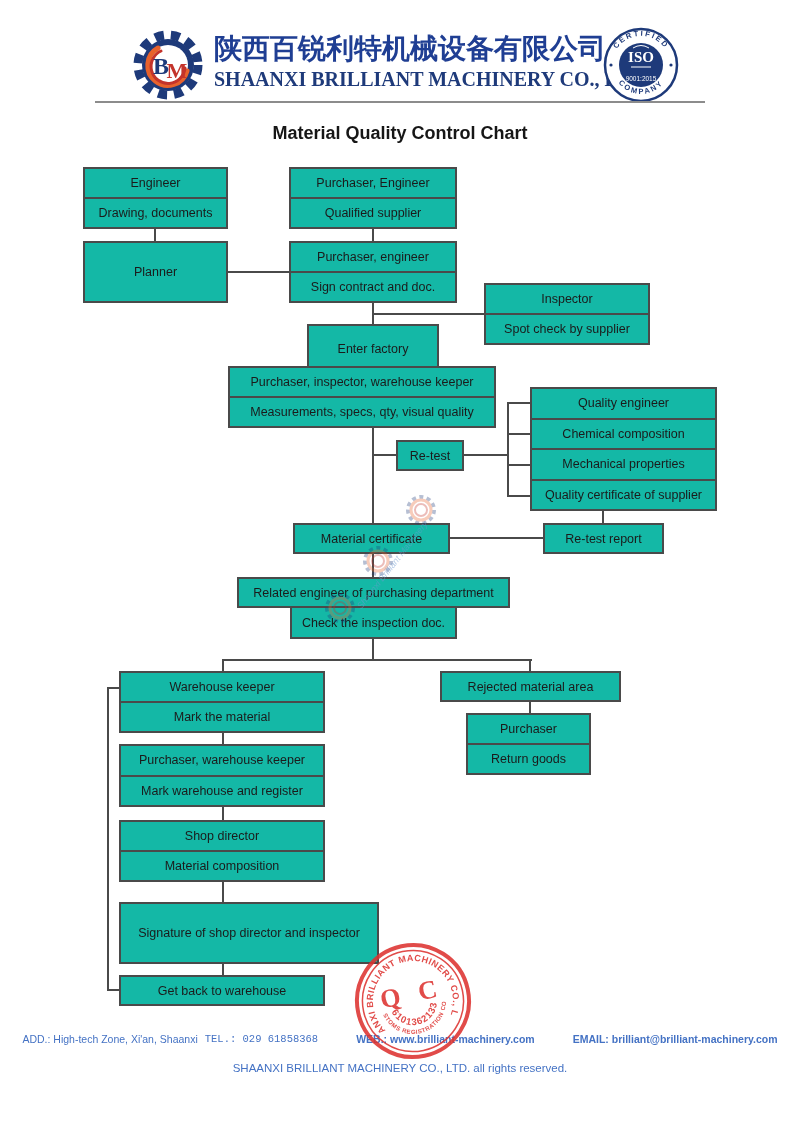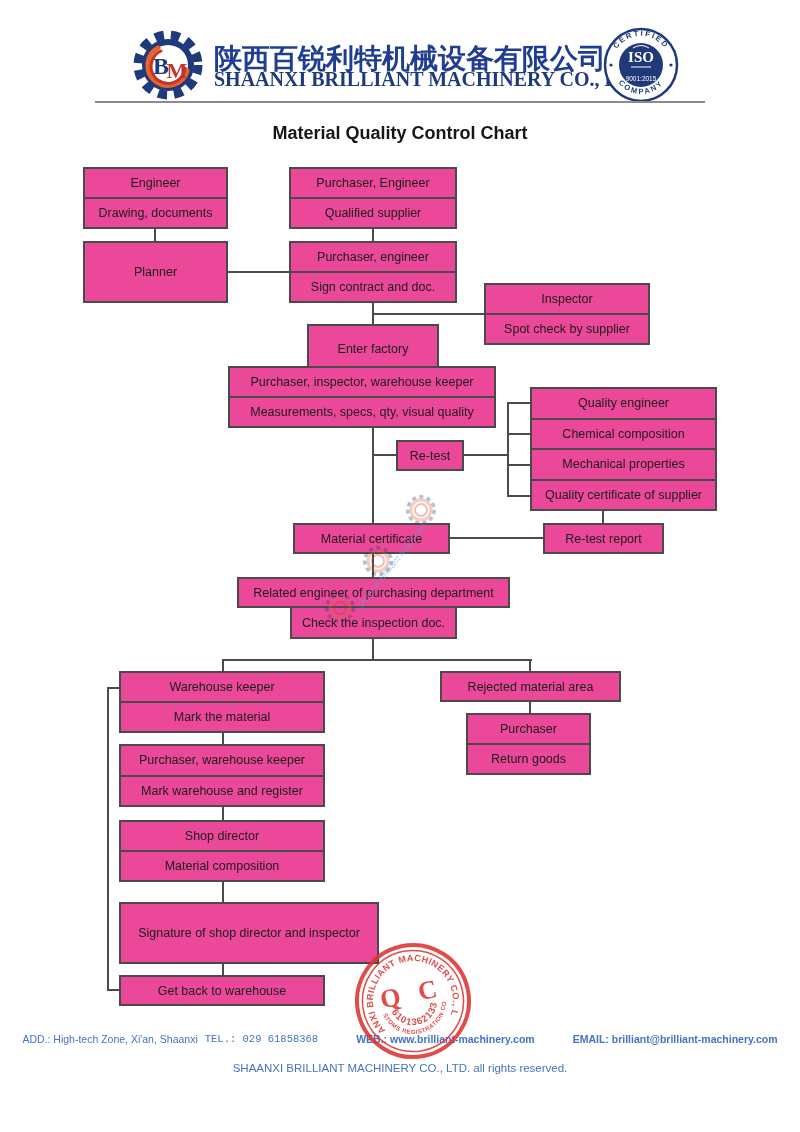--- a/index.html
+++ b/index.html
@@ -1,28 +1,28 @@
 <!DOCTYPE html>
 <html><head>
 <meta charset="utf-8">
 <style>
   html,body{margin:0;padding:0;background:#ffffff;}
   .page{position:relative;width:800px;height:1132px;background:#fff;overflow:hidden;
         font-family:"Liberation Sans","DejaVu Sans",sans-serif;}
   
-  .hdr-cn{position:absolute;left:214px;top:40px;width:400px;font-size:28px;font-weight:bold;
+  .hdr-cn{position:absolute;left:214px;top:30px;width:400px;font-size:28px;font-weight:bold;
           color:#1f3e93;letter-spacing:0px;white-space:nowrap;font-family:"DejaVu Sans",sans-serif;}
   .hdr-en{position:absolute;left:214px;top:68px;width:420px;font-size:20px;font-weight:bold;
           color:#1e3a7a;font-family:"Liberation Serif","DejaVu Serif",serif;white-space:nowrap;}
   .hdr-rule{position:absolute;left:95px;top:101px;width:610px;height:2px;background:#8c8c8c;}
   
   .title{position:absolute;left:0;top:123px;width:800px;text-align:center;
          font-size:18px;font-weight:bold;color:#161616;}
   
-  .node{position:absolute;background:#ec4899;border:2px solid #4a4a4a;box-sizing:border-box;
+  .node{position:absolute;background:#14b8a6;border:2px solid #4a4a4a;box-sizing:border-box;
         display:flex;flex-direction:column;z-index:2;}
   .node .row{flex:1;display:flex;align-items:center;justify-content:center;
              font-size:12.5px;color:#1b1b1b;white-space:nowrap;padding:0 3px;}
   .node .row + .row{border-top:2px solid #4a4a4a;}
   .cline{position:absolute;background:#4a4a4a;z-index:1;}
   
   .wm{position:absolute;z-index:3;opacity:0.32;pointer-events:none;}
   .wm-text{position:absolute;z-index:3;color:#6f9bd1;opacity:0.5;font-size:9px;font-style:italic;
            transform:rotate(-52deg);white-space:nowrap;pointer-events:none;}
   

